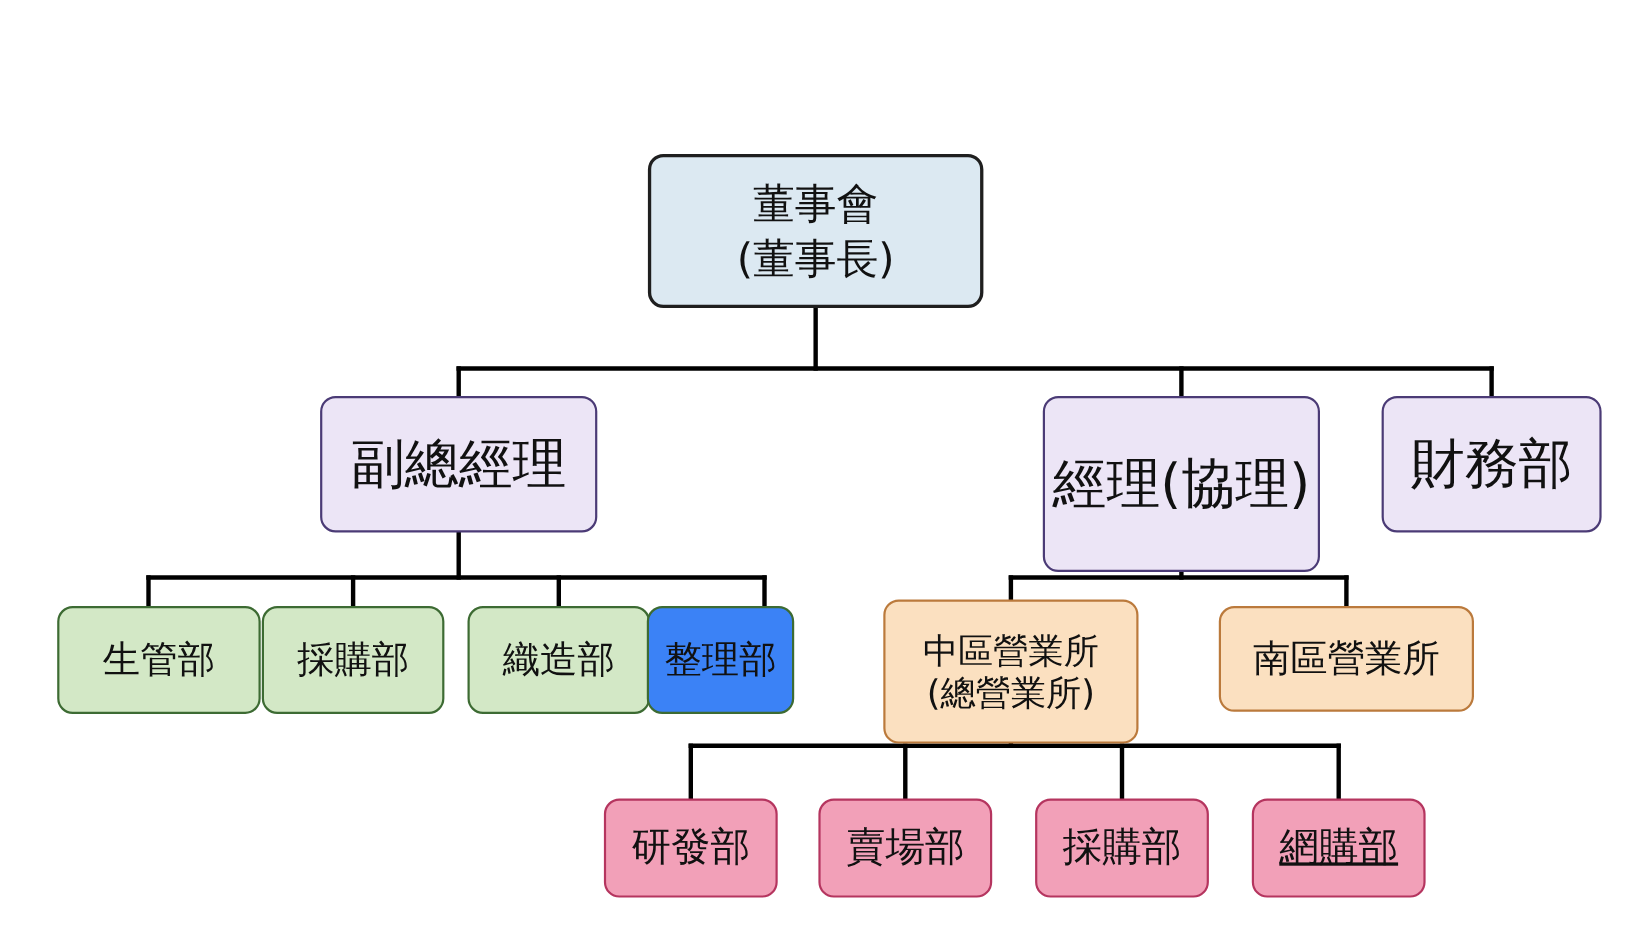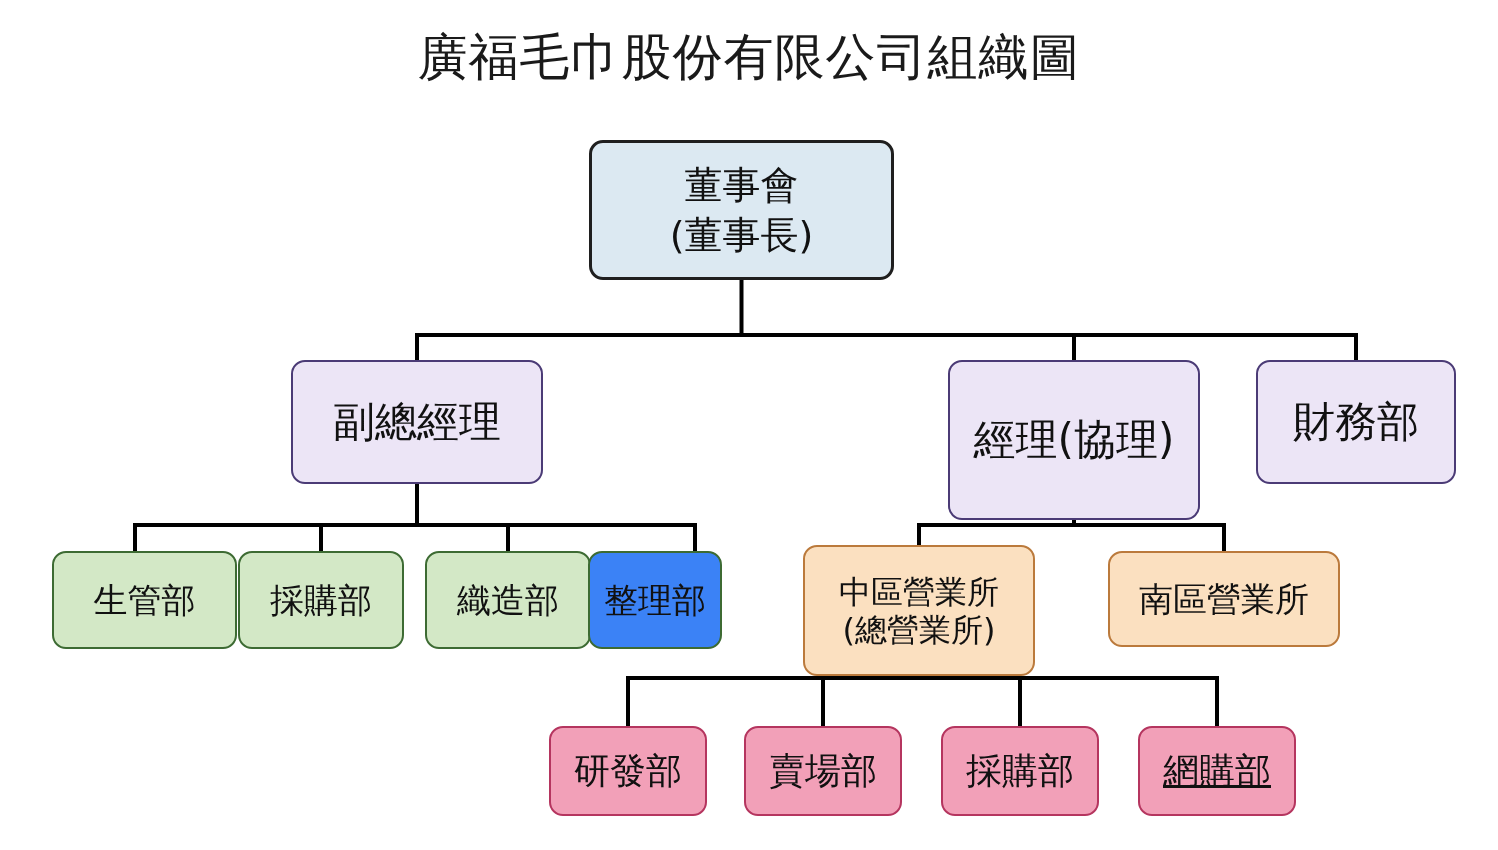--- a/index.html
+++ b/index.html
@@ -47,31 +47,30 @@
     text-align: center;
     color: #111111;
     z-index: 3;
   }
   .node .label {
     display: block;
     width: 100%;
     white-space: pre-line;
   }
   .lvl0 { font-size: 38px; line-height: 50px; }
-  .lvl1 { font-size: 42px; line-height: 48px; }
+  .lvl1 { font-size: 49px; line-height: 48px; }
   .lvl2 { font-size: 34px; line-height: 42px; }
   .lvl2-two { font-size: 32px; line-height: 38px; }
   .lvl3 { font-size: 36px; line-height: 40px; }
 </style>
 </head>
 <body>
 
 <div id="canvas">
 
-  <div id="chart-title">廣福毛巾股份有限公司組織圖</div>
 
   <svg id="connectors" viewBox="0 0 1498 850" preserveAspectRatio="none" aria-hidden="true">
       <line x1="741.5" y1="280" x2="741.5" y2="335" stroke="#000000" stroke-width="4" stroke-linecap="square"></line>
       <line x1="417" y1="335" x2="1356" y2="335" stroke="#000000" stroke-width="4" stroke-linecap="square"></line>
       <line x1="417" y1="335" x2="417" y2="360" stroke="#000000" stroke-width="4" stroke-linecap="square"></line>
       <line x1="1074" y1="335" x2="1074" y2="360" stroke="#000000" stroke-width="4" stroke-linecap="square"></line>
       <line x1="1356" y1="335" x2="1356" y2="360" stroke="#000000" stroke-width="4" stroke-linecap="square"></line>
       <line x1="417" y1="484" x2="417" y2="525" stroke="#000000" stroke-width="4" stroke-linecap="square"></line>
       <line x1="135" y1="525" x2="695" y2="525" stroke="#000000" stroke-width="4" stroke-linecap="square"></line>
       <line x1="135" y1="525" x2="135" y2="551" stroke="#000000" stroke-width="4" stroke-linecap="square"></line>

